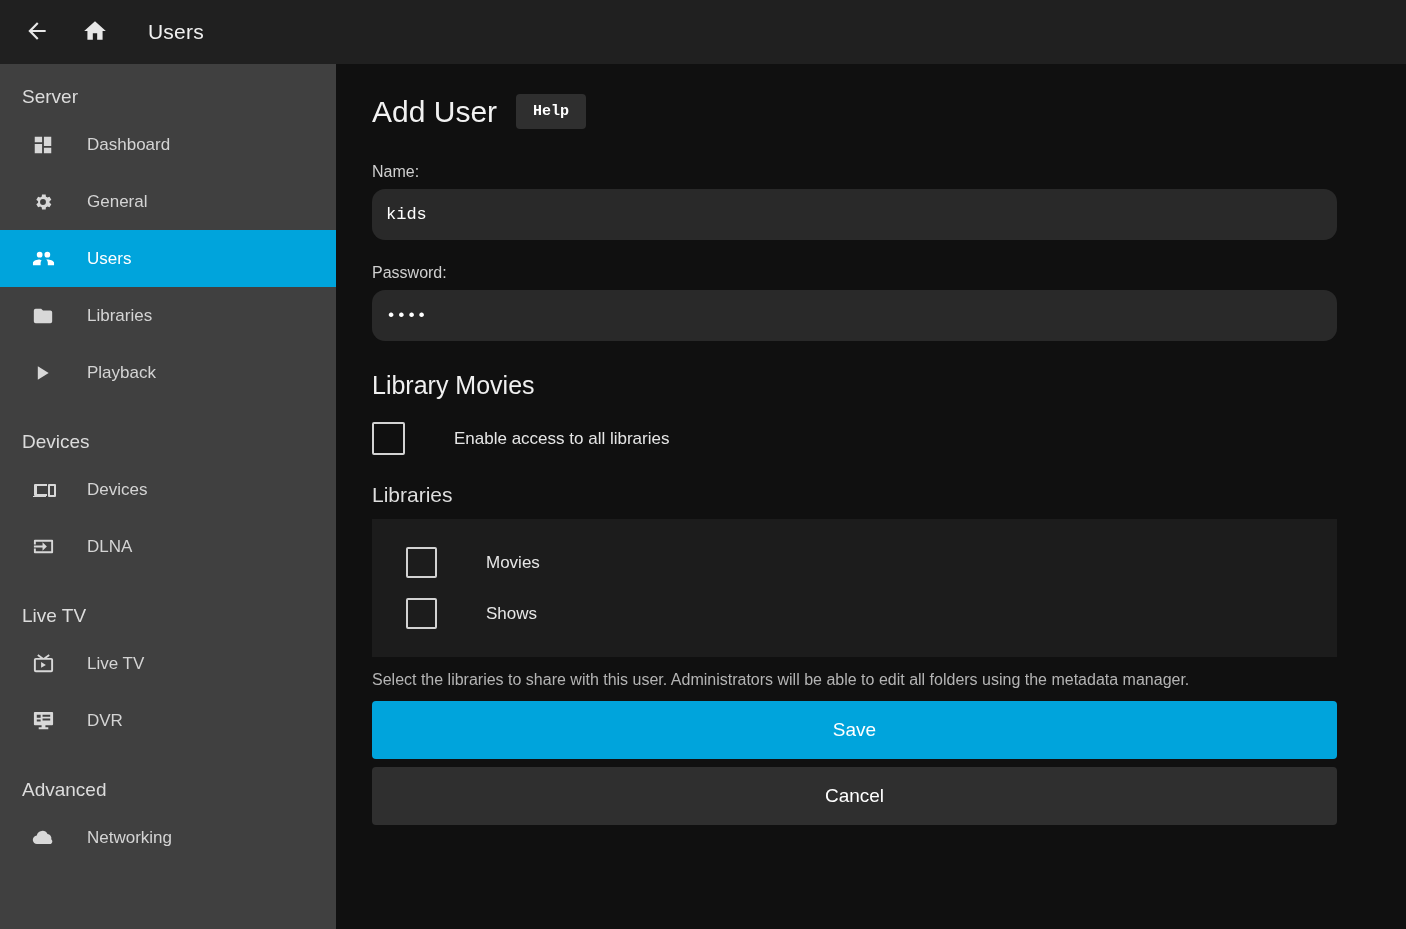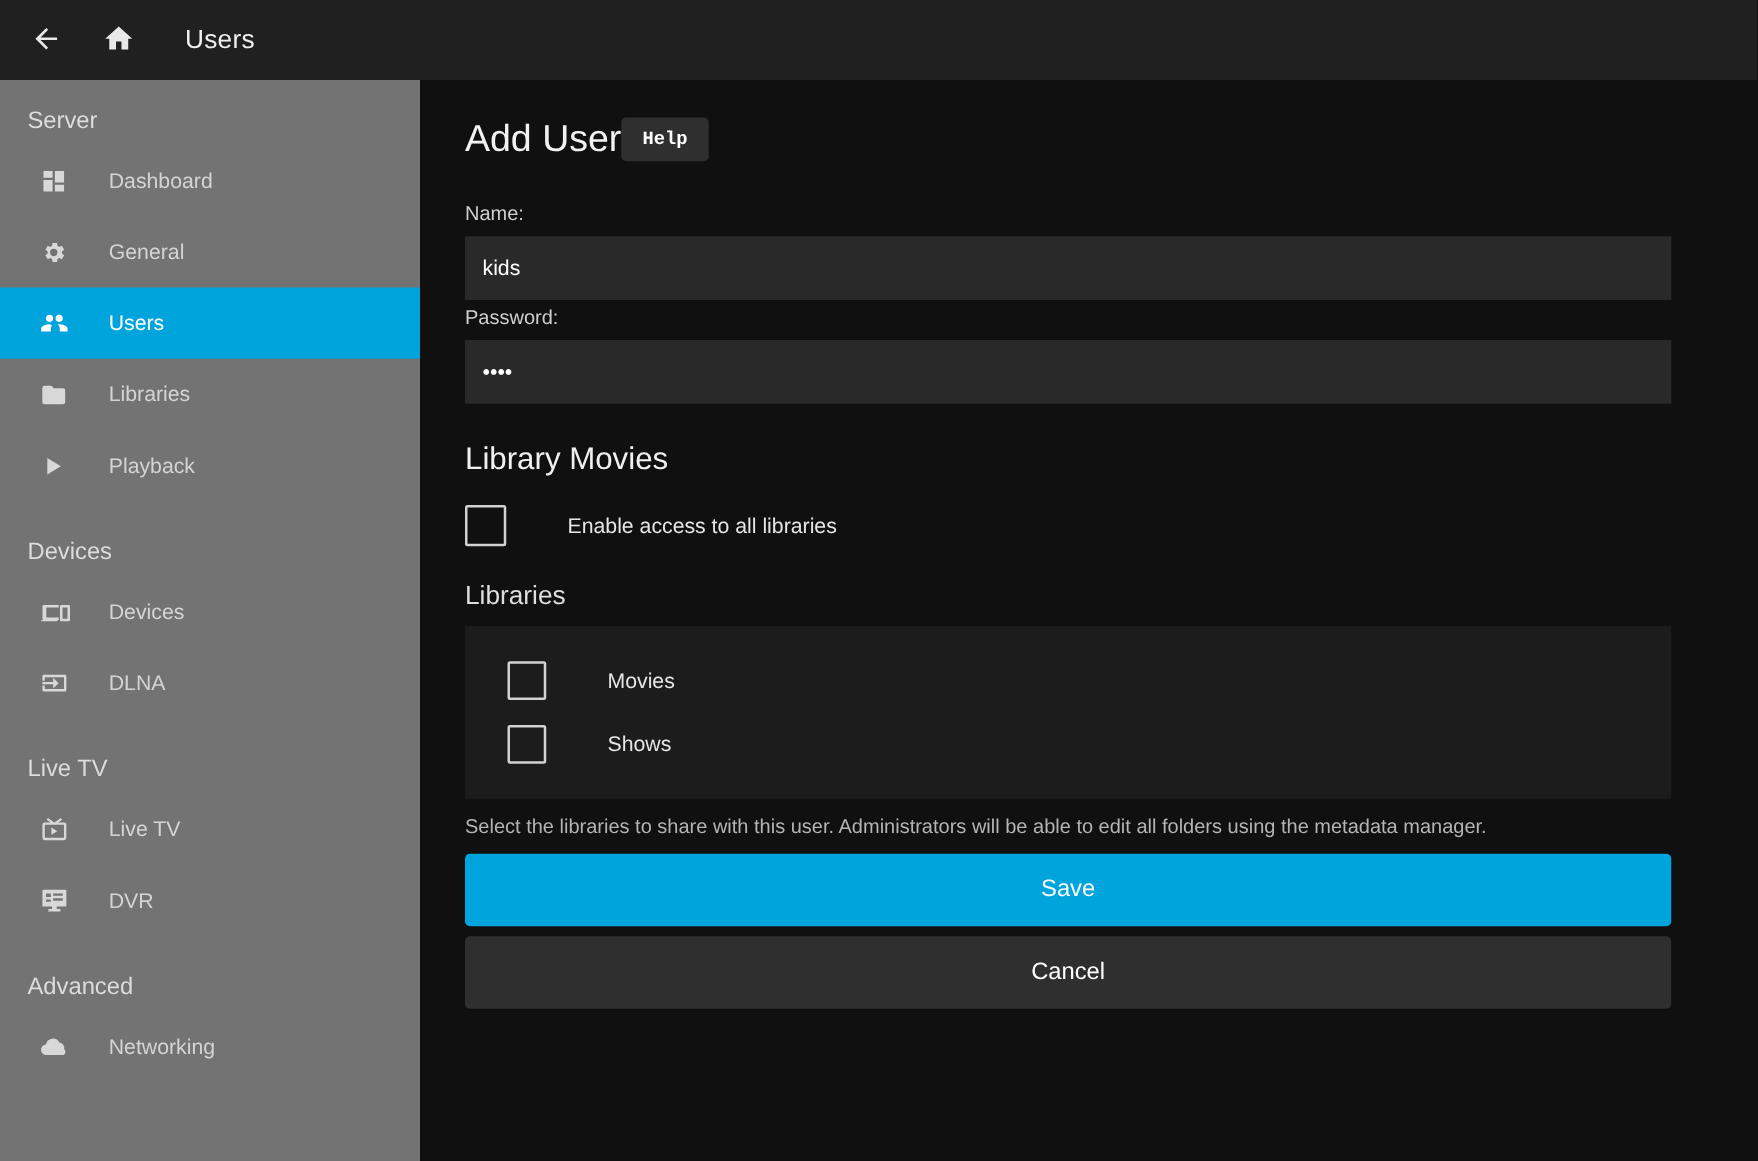--- a/index.html
+++ b/index.html
@@ -49,21 +49,21 @@
   
   .layout {
     display: flex;
     height: 865px;
   }
 
   
   .sidebar {
     width: 336px;
     flex: 0 0 336px;
-    background: #737373;
+    background: #404040;
     padding-top: 22px;
     overflow: hidden;
   }
   .nav-section-title {
     font-size: 19px;
     color: #dcdcdc;
     padding: 0 0 0 22px;
     margin-bottom: 8px;
     font-weight: 400;
   }
@@ -94,56 +94,57 @@
 
   
   .main {
     flex: 1;
     padding: 30px 70px 0 36px;
     overflow: hidden;
   }
   .page-head {
     display: flex;
     align-items: center;
+    gap: 19px;
     margin-bottom: 34px;
   }
   .page-title {
     font-size: 30px;
     font-weight: 400;
     color: #f2f2f2;
   }
   .help-btn {
     background: #2f2f2f;
     color: #ffffff;
     border: none;
     border-radius: 4px;
     font-size: 15px;
     font-weight: bold;
     padding: 9px 17px;
     cursor: pointer;
     font-family: Liberation Mono, monospace;
   }
 
-  .field { margin-bottom: 6px; }
+  .field { margin-bottom: 24px; }
   .field-label {
     display: block;
     font-size: 16px;
     color: #cfcfcf;
     margin-bottom: 8px;
   }
   .text-input {
     width: 965px;
     height: 51px;
     background: #292929;
     border: none;
-    border-radius: 0;
+    border-radius: 13px;
     color: #ffffff;
     font-size: 17px;
     padding: 0 14px;
-    font-family: Liberation Sans, sans-serif;
+    font-family: Liberation Mono, monospace;
     outline: none;
     display: block;
   }
   .text-input::placeholder { color: #8a8a8a; }
 
   .section-title {
     font-size: 25px;
     font-weight: 400;
     color: #f0f0f0;
     margin: 30px 0 22px 0;

